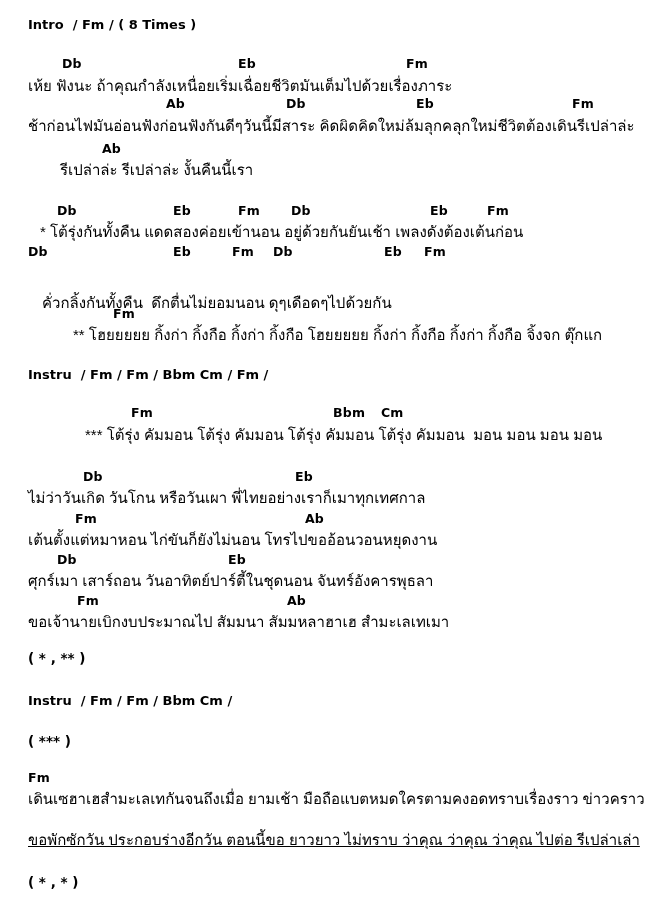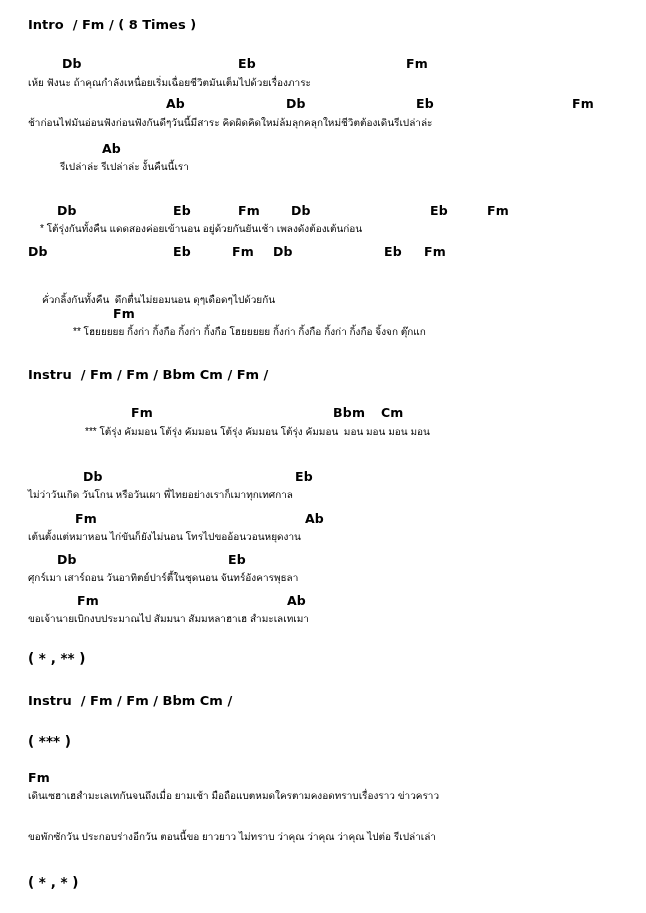--- a/index.html
+++ b/index.html
@@ -31,21 +31,21 @@
   }
   .chord-row {
     font-family: "DejaVu Sans", "Liberation Sans", sans-serif;
     font-weight: bold;
     font-size: 12.5px;
     letter-spacing: 0.2px;
     height: 15px;
   }
   .lyric-row {
     font-family: "Liberation Sans", "DejaVu Sans", sans-serif;
-    font-size: 10px;
+    font-size: 15px;
     font-weight: normal;
     height: 20px;
   }
   .section-row {
     font-family: "DejaVu Sans", "Liberation Sans", sans-serif;
     font-weight: bold;
     font-size: 13px;
     height: 18px;
   }
   .ref-row {
@@ -102,15 +102,15 @@
     <div class="row chord-row" style="left: 228px; top: 554px; width: 418px;">Eb</div>
     <div class="row lyric-row" style="left: 28px; top: 573px; width: 618px;">ศุกร์เมา เสาร์ถอน วันอาทิตย์ปาร์ตี้ในชุดนอน จันทร์อังคารพุธลา</div>
     <div class="row chord-row" style="left: 77px; top: 595px; width: 569px;">Fm</div>
     <div class="row chord-row" style="left: 287px; top: 595px; width: 359px;">Ab</div>
     <div class="row lyric-row" style="left: 28px; top: 614px; width: 618px;">ขอเจ้านายเบิกงบประมาณไป สัมมนา สัมมหลาฮาเฮ สำมะเลเทเมา</div>
     <div class="row ref-row" style="left: 28px; top: 652px; width: 618px;">( * , ** )</div>
     <div class="row section-row" style="left: 28px; top: 694px; width: 618px;">Instru  / Fm / Fm / Bbm Cm /</div>
     <div class="row ref-row" style="left: 28px; top: 735px; width: 618px;">( *** )</div>
     <div class="row chord-row" style="left: 28px; top: 772px; width: 618px;">Fm</div>
     <div class="row lyric-row" style="left: 28px; top: 791px; width: 618px;">เดินเซฮาเฮสำมะเลเทกันจนถึงเมื่อ ยามเช้า มือถือแบตหมดใครตามคงอดทราบเรื่องราว ข่าวคราว</div>
-    <div class="row lyric-row" style="left: 28px; top: 832px; width: 618px;">ขอพักซักวัน ประกอบร่างอีกวัน ตอนนี้ขอ ยาวยาว ไม่ทราบ ว่าคุณ ว่าคุณ ว่าคุณ ไปต่อ รีเปล่าเล่า</div>
+    <div class="row lyric-row" style="left: 28px; top: 832px; width: 618px; text-decoration: underline;">ขอพักซักวัน ประกอบร่างอีกวัน ตอนนี้ขอ ยาวยาว ไม่ทราบ ว่าคุณ ว่าคุณ ว่าคุณ ไปต่อ รีเปล่าเล่า</div>
     <div class="row ref-row" style="left: 28px; top: 876px; width: 618px;">( * , * )</div>
   </div>
 
 </body></html>

